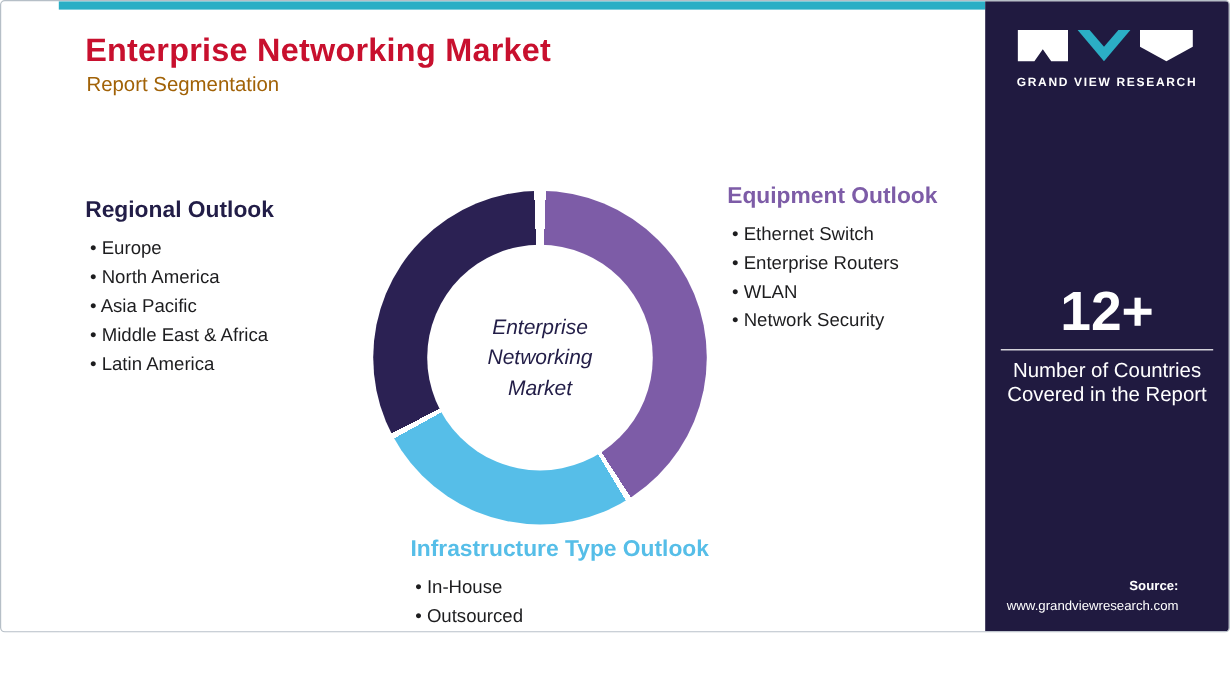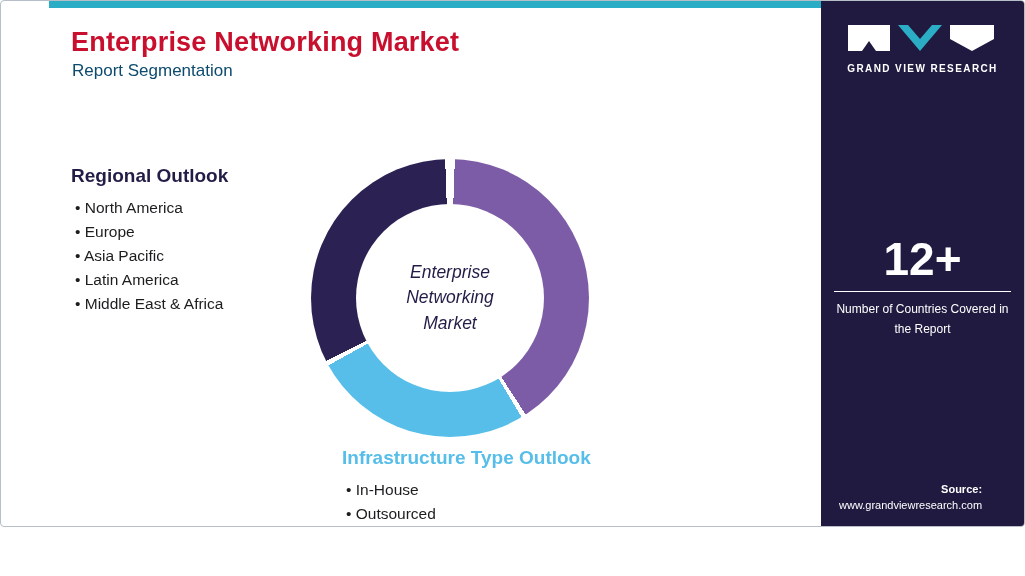--- a/index.html
+++ b/index.html
@@ -5,21 +5,21 @@
   html,body { margin:0; padding:0; background:#ffffff; }
   body { font-family:"Liberation Sans", sans-serif; }
   .page {
     width:1025px; height:527px; box-sizing:border-box;
     display:flex; border:1px solid #b6bfc7; border-radius:4px;
     overflow:hidden; position:relative; background:#fff;padding-left:48px;
   }
   .main { position:relative; flex:1; background:#fff; }
   .topbar { position:absolute; top:0; left:0; right:0; height:7px; background:var(--accent-teal); }
   .title { position:absolute; left:22px; top:26px; margin:0; font-size:27px; font-weight:700; color:var(--title-red); letter-spacing:0.2px; }
-  .subtitle { position:absolute; left:23px; top:60px; font-size:17px; color:#0c4a6e; }
+  .subtitle { position:absolute; left:23px; top:60px; font-size:17px; color:#a16207; }
 
   .seg { position:absolute; }
   .seg h2 { margin:0 0 9px 0; font-size:19px; font-weight:700; }
   .seg ul { list-style:none; margin:0; padding:0 0 0 4px; font-size:15.5px; color:#1d1d1f; }
   .seg li { line-height:24px; }
   .seg li::before { content:"• "; }
 
   .regional { left:22px; top:152px; width:240px;margin-top:12px; }
   .regional h2 { color:var(--heading-dark); }
   .equipment { left:557px; top:152px; width:230px; }
@@ -32,52 +32,61 @@
           display:flex; align-items:center; justify-content:center; }
   .center-label { font-size:17.5px; color:var(--heading-dark); text-align:center;
                   white-space:pre-line; line-height:1.45; }
 
   .sidebar { width:203px; background:var(--sidebar-bg); position:relative; color:#fff; flex-shrink:0; }
   .logo-wrap { position:absolute; top:24px; left:0; right:0; text-align:center; }
   .brand { margin-top:6px; font-size:10px; font-weight:700; letter-spacing:1.4px; color:#fff; }
   .stat { position:absolute; top:235px; left:0; right:0; text-align:center; }
   .stat-value { font-size:46px; font-weight:700; line-height:1; }
   .divider { border:none; border-top:1px solid #ffffff; margin:9px 13px 7px 13px; }
-  .stat-label { font-size:12px; line-height:20px; padding:0 10px; }
+  .stat-label { font-size:17px; line-height:20px; padding:0 10px; }
   .source { position:absolute; left:18px; bottom:15px; font-size:11px; text-align:right; }
   .source-label { font-weight:700; margin-bottom:4px; }
 </style>
 </head>
 <body>
 
 <div class="page">
   <div class="main">
     <div class="topbar"></div>
     <h1 class="title">Enterprise Networking Market</h1>
     <div class="subtitle">Report Segmentation</div>
 
     <section class="seg regional">
       <h2>Regional Outlook</h2>
       <ul>
+        <li>Europe</li>
         <li>North America</li>
-        <li>Europe</li>
         <li>Asia Pacific</li>
+        <li>Middle East &amp; Africa</li>
         <li>Latin America</li>
-        <li>Middle East &amp; Africa</li>
       </ul>
     </section>
 
     <div class="donut" style="background: conic-gradient(rgb(255, 255, 255) 0deg, rgb(255, 255, 255) 2deg, rgb(125, 92, 167) 2deg, rgb(125, 92, 167) 147deg, rgb(255, 255, 255) 147deg, rgb(255, 255, 255) 149deg, rgb(86, 190, 232) 149deg, rgb(86, 190, 232) 241deg, rgb(255, 255, 255) 241deg, rgb(255, 255, 255) 243deg, rgb(43, 33, 83) 243deg, rgb(43, 33, 83) 358deg, rgb(255, 255, 255) 358deg, rgb(255, 255, 255) 360deg);">
       <div class="hole">
         <div class="center-label">Enterprise
 Networking
 Market</div>
       </div>
     </div>
 
+    <section class="seg equipment">
+      <h2>Equipment Outlook</h2>
+      <ul>
+        <li>Ethernet Switch</li>
+        <li>Enterprise Routers</li>
+        <li>WLAN</li>
+        <li>Network Security</li>
+      </ul>
+    </section>
 
     <section class="seg infrastructure">
       <h2>Infrastructure Type Outlook</h2>
       <ul>
         <li>In-House</li>
         <li>Outsourced</li>
       </ul>
     </section>
   </div>
 

